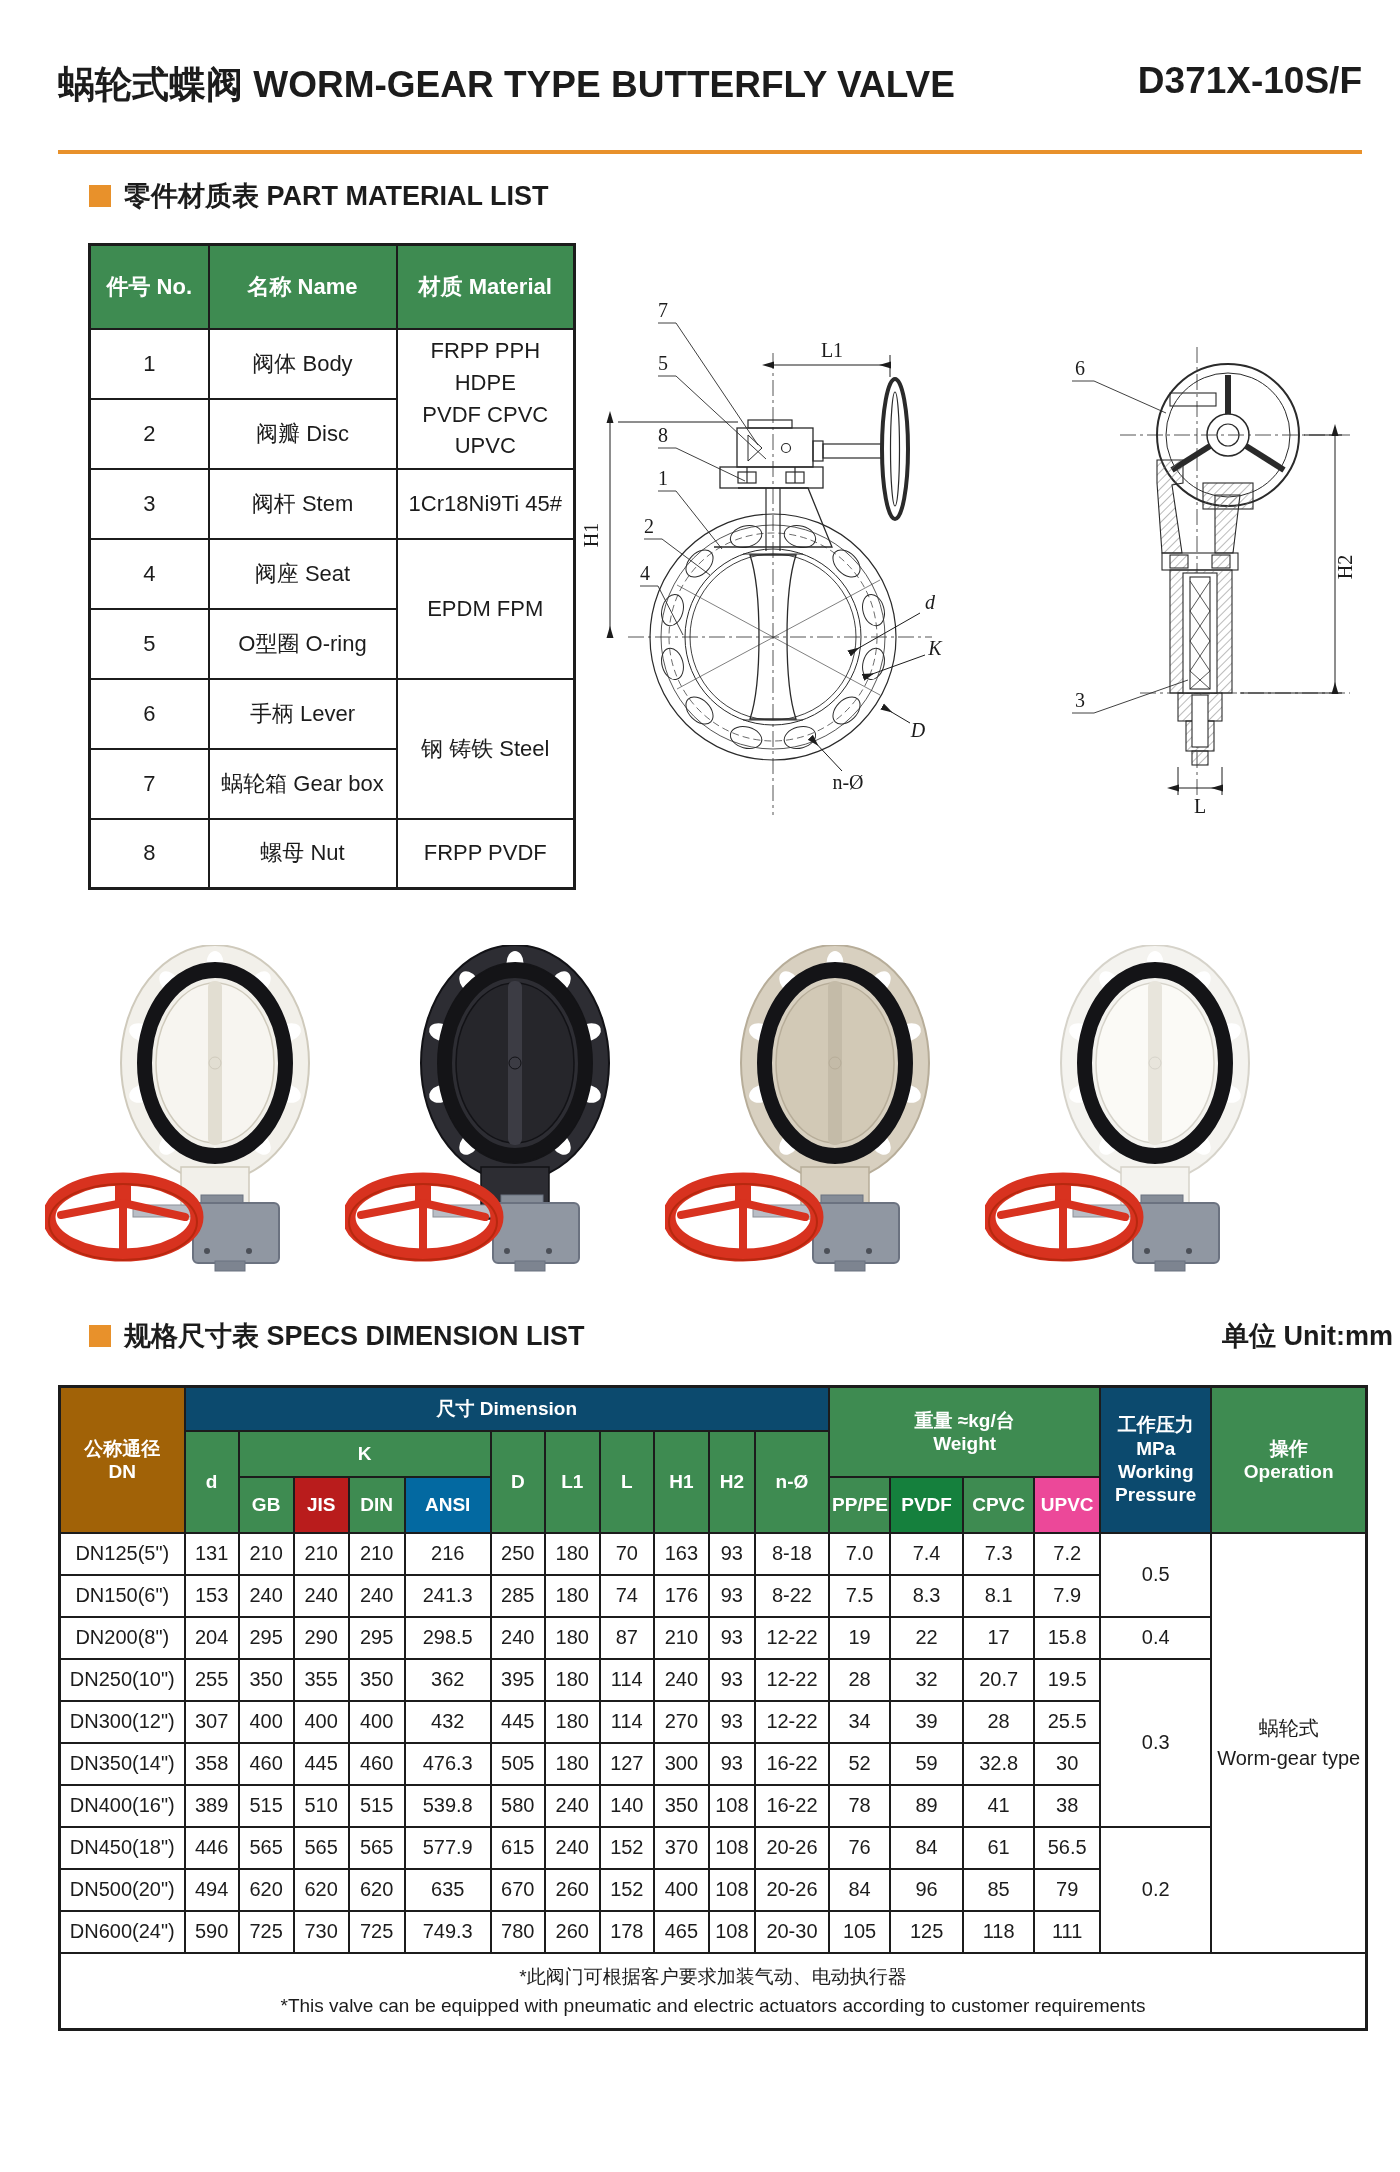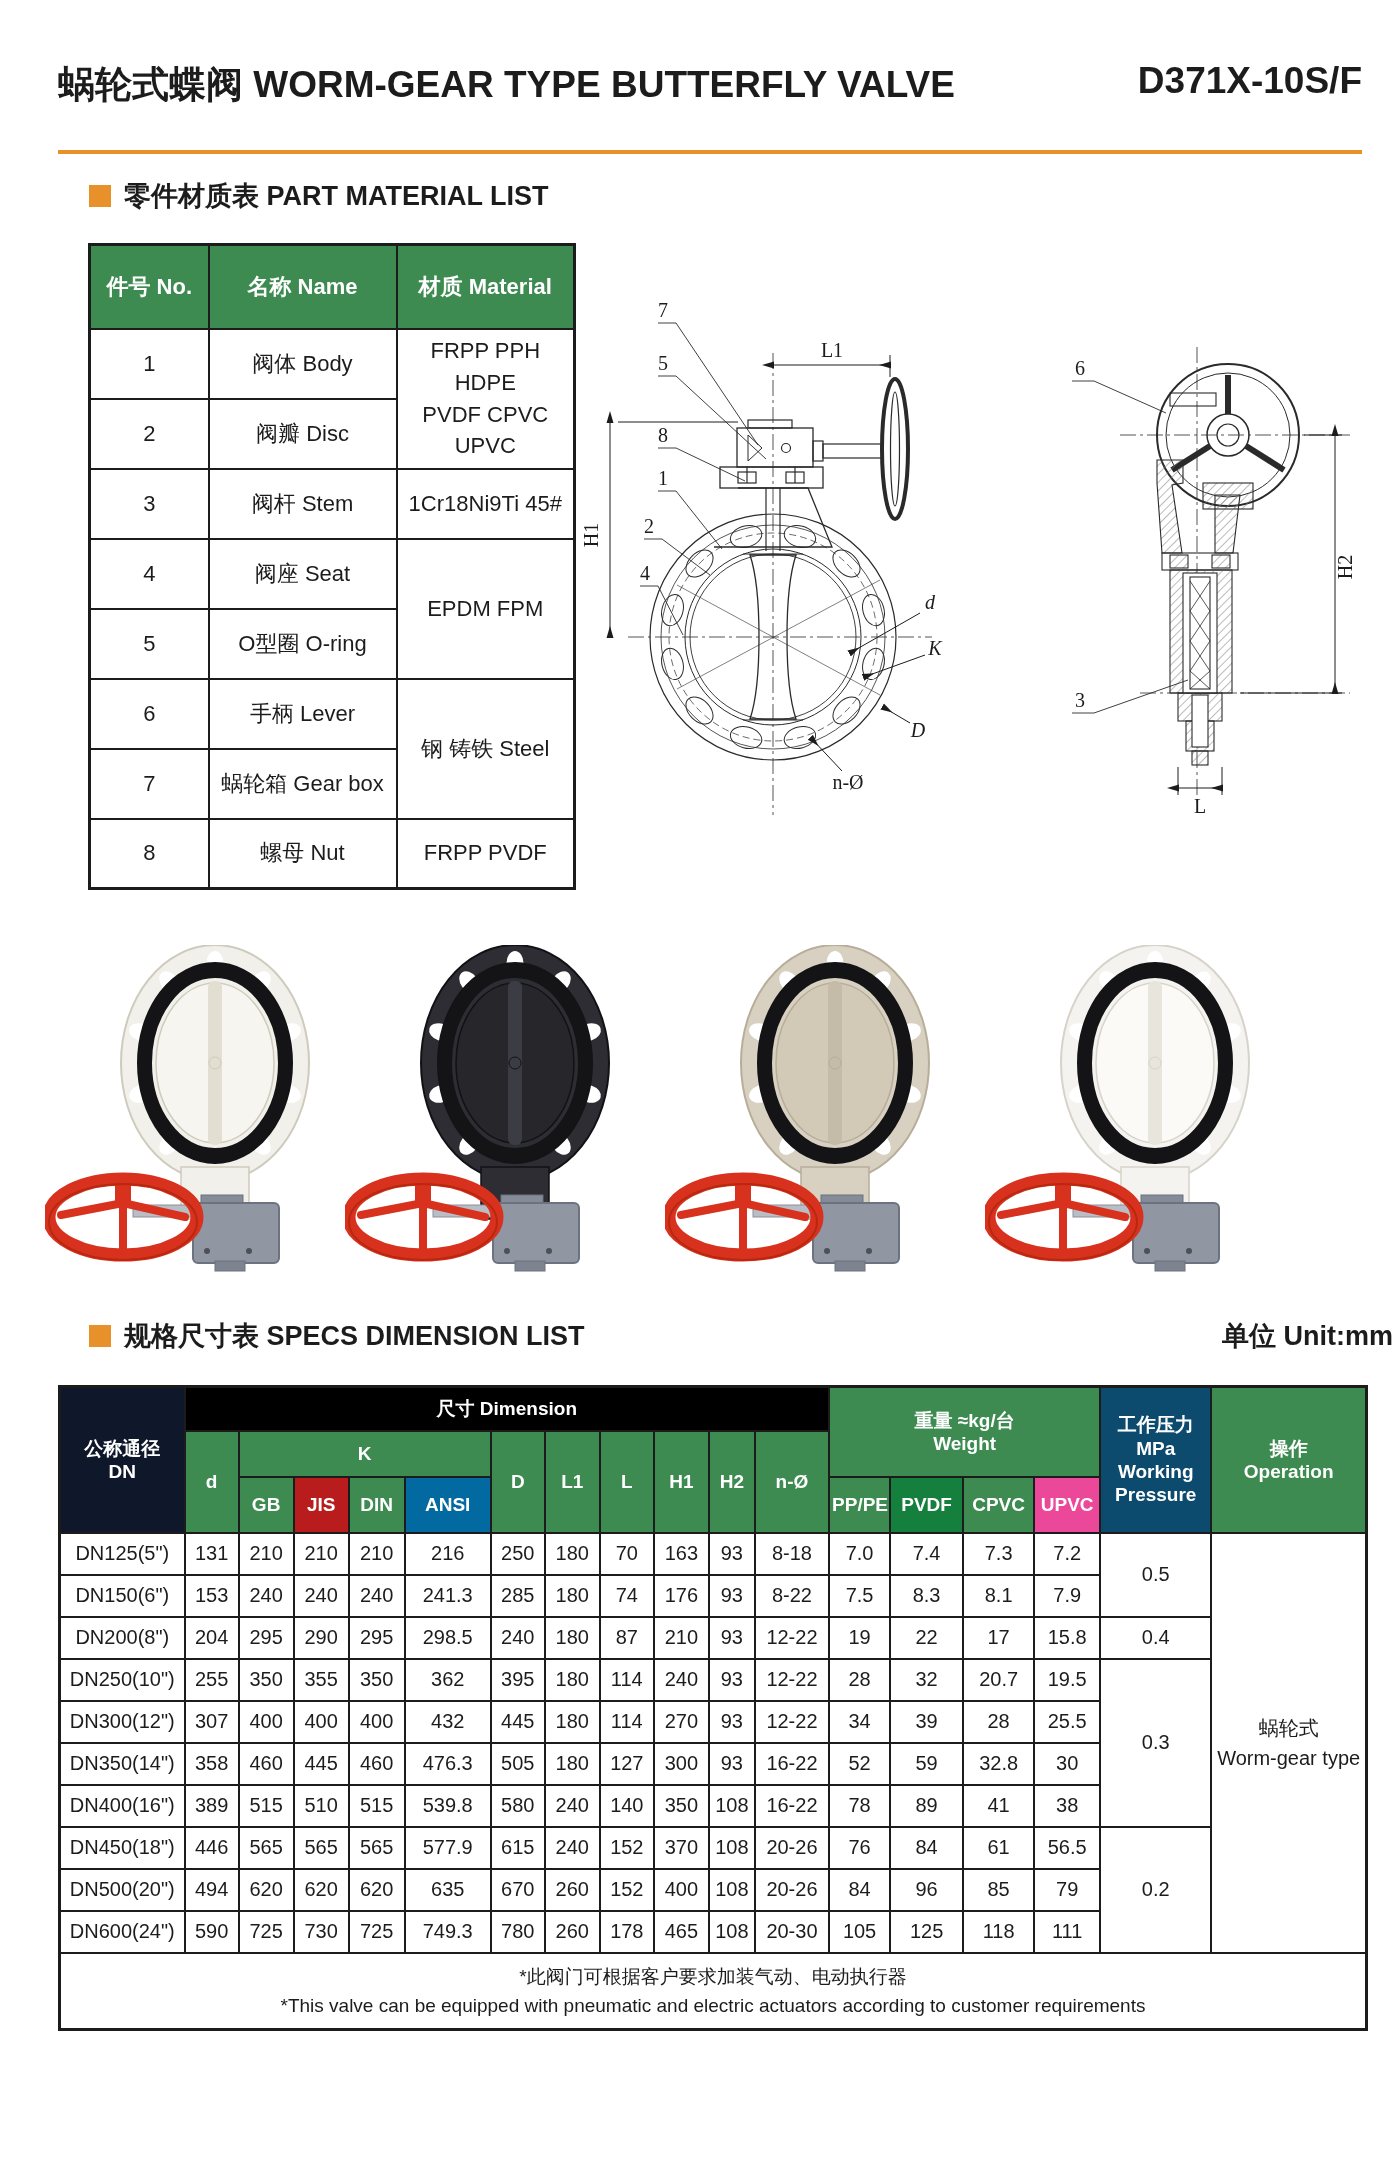--- a/index.html
+++ b/index.html
@@ -476,23 +476,23 @@
         <col style="width:74px">
       <col style="width:61px">
         <col style="width:73px">
         <col style="width:71px">
         <col style="width:66px">
       <col style="width:111px">
         <col style="width:155px">
     </colgroup>
     <thead>
       <tr class="hr1">
-        <th rowspan="3" class="preline" style="background:#0f172a">公称通径
+        <th rowspan="3" class="preline" style="background:#a16207">公称通径
 DN</th>
-        <th colspan="11" style="background:#000000">尺寸 Dimension</th>
+        <th colspan="11" style="background:#0c4a6e">尺寸 Dimension</th>
         <th colspan="4" rowspan="2" class="preline" style="background:#3E8B51">重量 ≈kg/台
 Weight</th>
         <th rowspan="3" class="preline" style="background:#0c4a6e">工作压力
 MPa
 Working
 Pressure</th>
         <th rowspan="3" class="preline" style="background:#3E8B51">操作
 Operation</th>
       </tr>
       <tr class="hr2">

